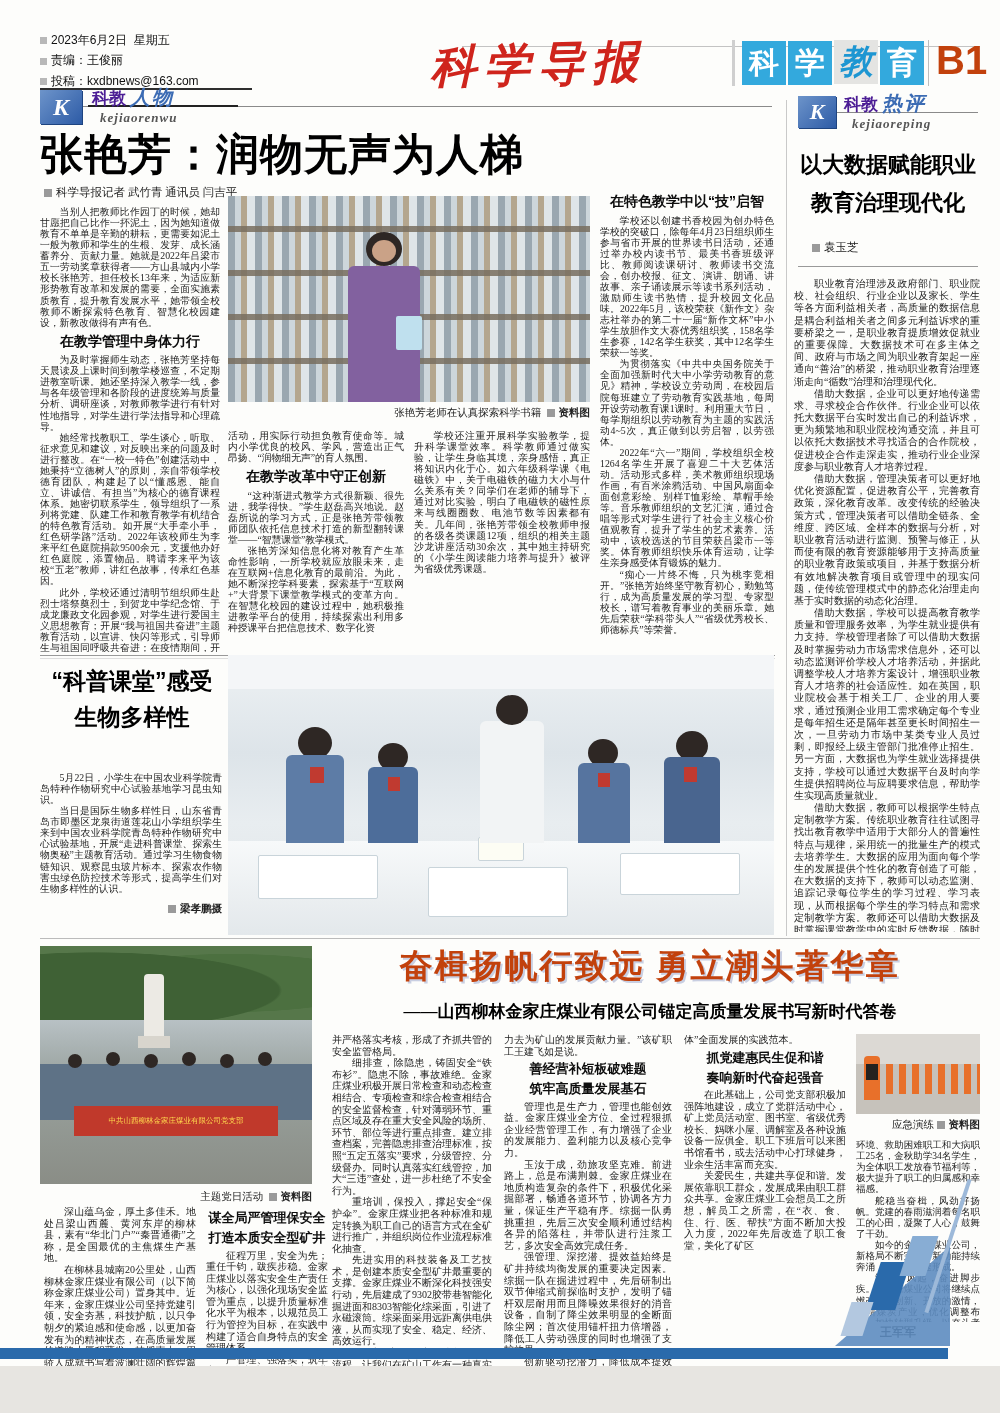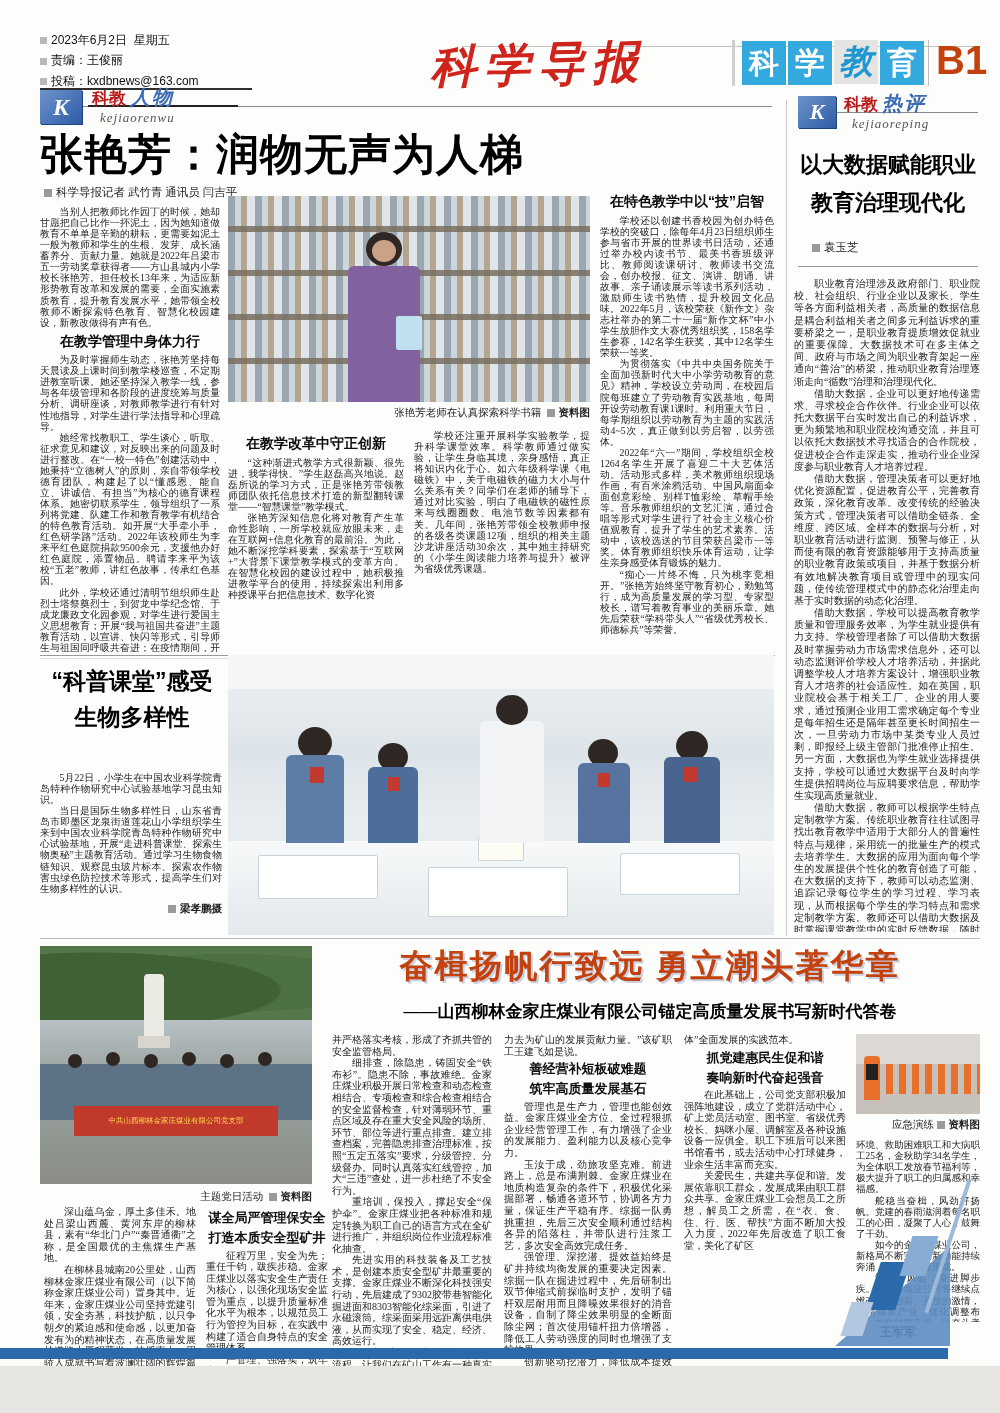--- a/index.html
+++ b/index.html
@@ -9,23 +9,23 @@
   .sq{display:inline-block;width:8px;height:8px;background:#9a9a9a;margin:0 4px 1px 0;vertical-align:middle;}
   .sq2{display:inline-block;width:7px;height:7px;background:#b8b8b8;margin-right:4px;vertical-align:middle;}
   
   .hinfo{font-size:12px;line-height:1.7;color:#111;font-family:"Liberation Sans",sans-serif;}
   .masthead{font-size:46px;font-weight:bold;font-style:italic;color:#cf241c;letter-spacing:8px;font-family:"Liberation Serif",serif;transform:rotate(-1.5deg);}
   .banner-sq{display:inline-block;width:44px;height:44px;background:#33a9dd;color:#fff;font-size:30px;font-weight:bold;text-align:center;line-height:44px;font-family:"Liberation Sans",sans-serif;margin-right:2px;}
   .banner-sq.script{background:#e4e4e2;color:#1d96d2;font-family:"Liberation Serif",serif;font-style:italic;font-size:34px;}
   .pageno{font-size:40px;font-weight:bold;color:#c2410c;font-family:"Liberation Sans",sans-serif;}
   
   .kbox{width:42px;height:34px;background:linear-gradient(135deg,#6d94ca,#2d5ba6);color:#fff;font-size:24px;font-weight:bold;font-style:italic;text-align:center;line-height:34px;font-family:"Liberation Serif",serif;box-shadow:1px 1px 0 #1e4480;}
-  .sec-prefix{font-size:17px;font-weight:bold;color:#b91c1c;font-family:"Liberation Sans",sans-serif;}
+  .sec-prefix{font-size:17px;font-weight:bold;color:#4c1d95;font-family:"Liberation Sans",sans-serif;}
   .sec-accent{font-size:20px;font-weight:bold;font-style:italic;color:#3c6cb4;font-family:"Liberation Serif",serif;letter-spacing:2px;}
-  .sec-py{font-size:13px;font-style:italic;color:#555;font-family:"Liberation Serif",serif;letter-spacing:1px;}
+  .sec-py{font-size:13px;font-style:italic;color:#555;font-family:"Liberation Serif",serif;letter-spacing:1px;font-weight:bold;}
   
   .headline1{font-size:43px;font-weight:bold;color:#000;font-family:"Liberation Sans",sans-serif;letter-spacing:1px;}
   .byline{font-size:11.5px;color:#222;}
   .col{overflow:hidden;text-align:justify;}
   .col p.para{font-size:9.8px;line-height:1.13;text-indent:2em;color:#222;}
   .col p.cont{text-indent:0;}
   .col .sub-h{font-family:"Liberation Sans",sans-serif;font-weight:bold;text-align:center;font-size:14px;line-height:1.25;margin:5px 0 4px;color:#0d0d0d;}
   .kaiti p.para{font-size:10px;line-height:1.22;}
   .caption{font-size:10.5px;color:#222;}
   .caption b{font-family:"Liberation Sans",sans-serif;}
@@ -96,20 +96,21 @@
   <div class="figure" style="left:120px;top:70px;width:72px;height:136px;background:#82619f;"></div>
   <div class="hair" style="left:138px;top:36px;width:36px;height:34px;"></div>
   <div class="head" style="left:144px;top:44px;width:24px;height:22px;"></div>
   <div class="tray" style="left:168px;top:120px;width:26px;height:34px;background:#bfe0ee;border:none;"></div>
 </div>
 <div class="abs caption" style="left:228px;top:406px;width:362px;text-align:right;">
   <span>张艳芳老师在认真探索科学书籍</span>&nbsp;&nbsp;<span class="sq"></span><b>资料图</b>
 </div>
 
 <div class="abs col" style="left:228px;top:430px;width:176px;height:220px;">
+    <p class="para cont">活动，用实际行动担负教育使命等。城内小学优良的校风、学风，营造出正气昂扬、“润物细无声”的育人氛围。</p>
     <div class="sub-h">在教学改革中守正创新</div>
     <p class="para">“这种渐进式教学方式很新颖、很先进，我学得快。”学生赵磊高兴地说。赵磊所说的学习方式，正是张艳芳带领教师团队依托信息技术打造的新型翻转课堂——“智慧课堂”教学模式。</p>
     <p class="para">张艳芳深知信息化将对教育产生革命性影响，一所学校就应放眼未来，走在互联网+信息化教育的最前沿。为此，她不断深挖学科要素，探索基于“互联网+”大背景下课堂教学模式的变革方向。在智慧化校园的建设过程中，她积极推进教学平台的使用，持续探索出利用多种授课平台把信息技术、数字化资</p>
   </div>
 <div class="abs col" style="left:414px;top:430px;width:176px;height:220px;">
     <p class="para">学校还注重开展科学实验教学，提升科学课堂效率。科学教师通过做实验，让学生身临其境，亲身感悟，真正将知识内化于心。如六年级科学课《电磁铁》中，关于电磁铁的磁力大小与什么关系有关？同学们在老师的辅导下，通过对比实验，明白了电磁铁的磁性原来与线圈圈数、电池节数等因素都有关。几年间，张艳芳带领全校教师申报的各级各类课题12项，组织的相关主题沙龙讲座活动30余次，其中她主持研究的《小学生阅读能力培养与提升》被评为省级优秀课题。</p>
   </div>
 <div class="abs col" style="left:600px;top:188px;width:174px;height:462px;">
     <div class="sub-h">在特色教学中以“技”启智</div>
     <p class="para">学校还以创建书香校园为创办特色学校的突破口，除每年4月23日组织师生参与省市开展的世界读书日活动，还通过举办校内读书节、最美书香班级评比、教师阅读课研讨、教师读书交流会，创办校报、征文、演讲、朗诵、讲故事、亲子诵读展示等读书系列活动，激励师生读书热情，提升校园文化品味。2022年5月，该校荣获《新作文》杂志社举办的第二十一届“新作文杯”中小学生放胆作文大赛优秀组织奖，158名学生参赛，142名学生获奖，其中12名学生荣获一等奖。</p>

